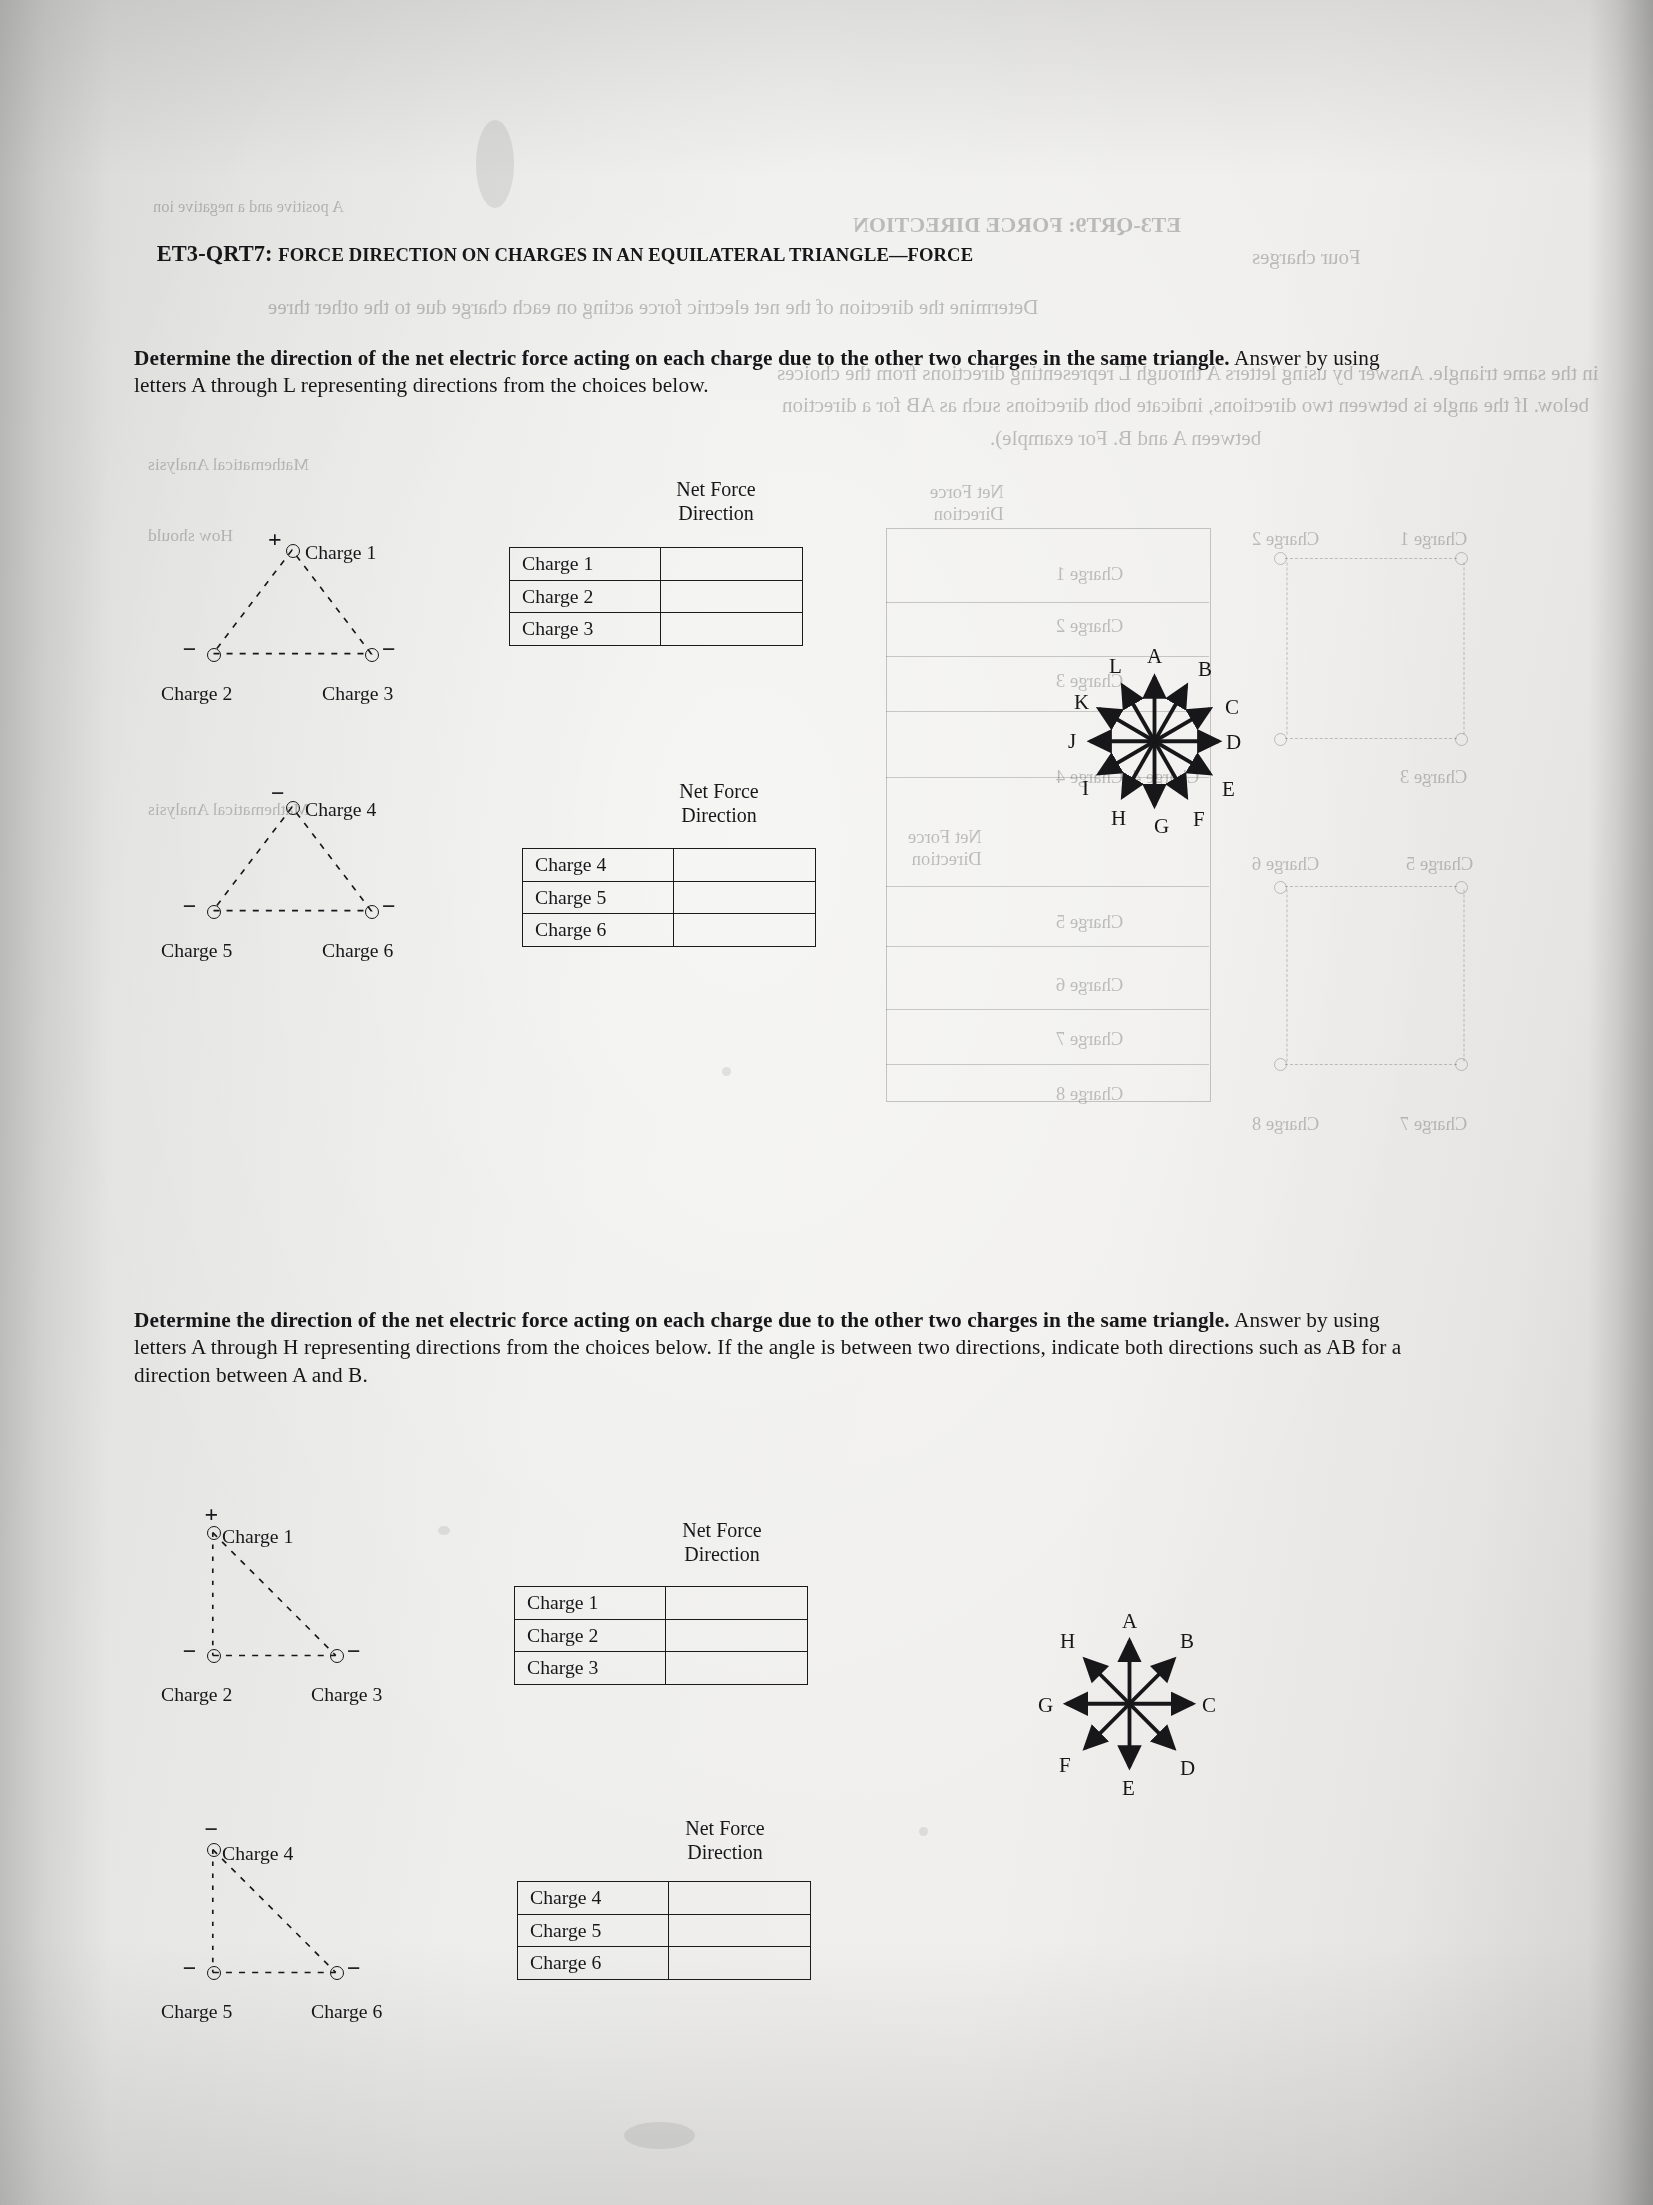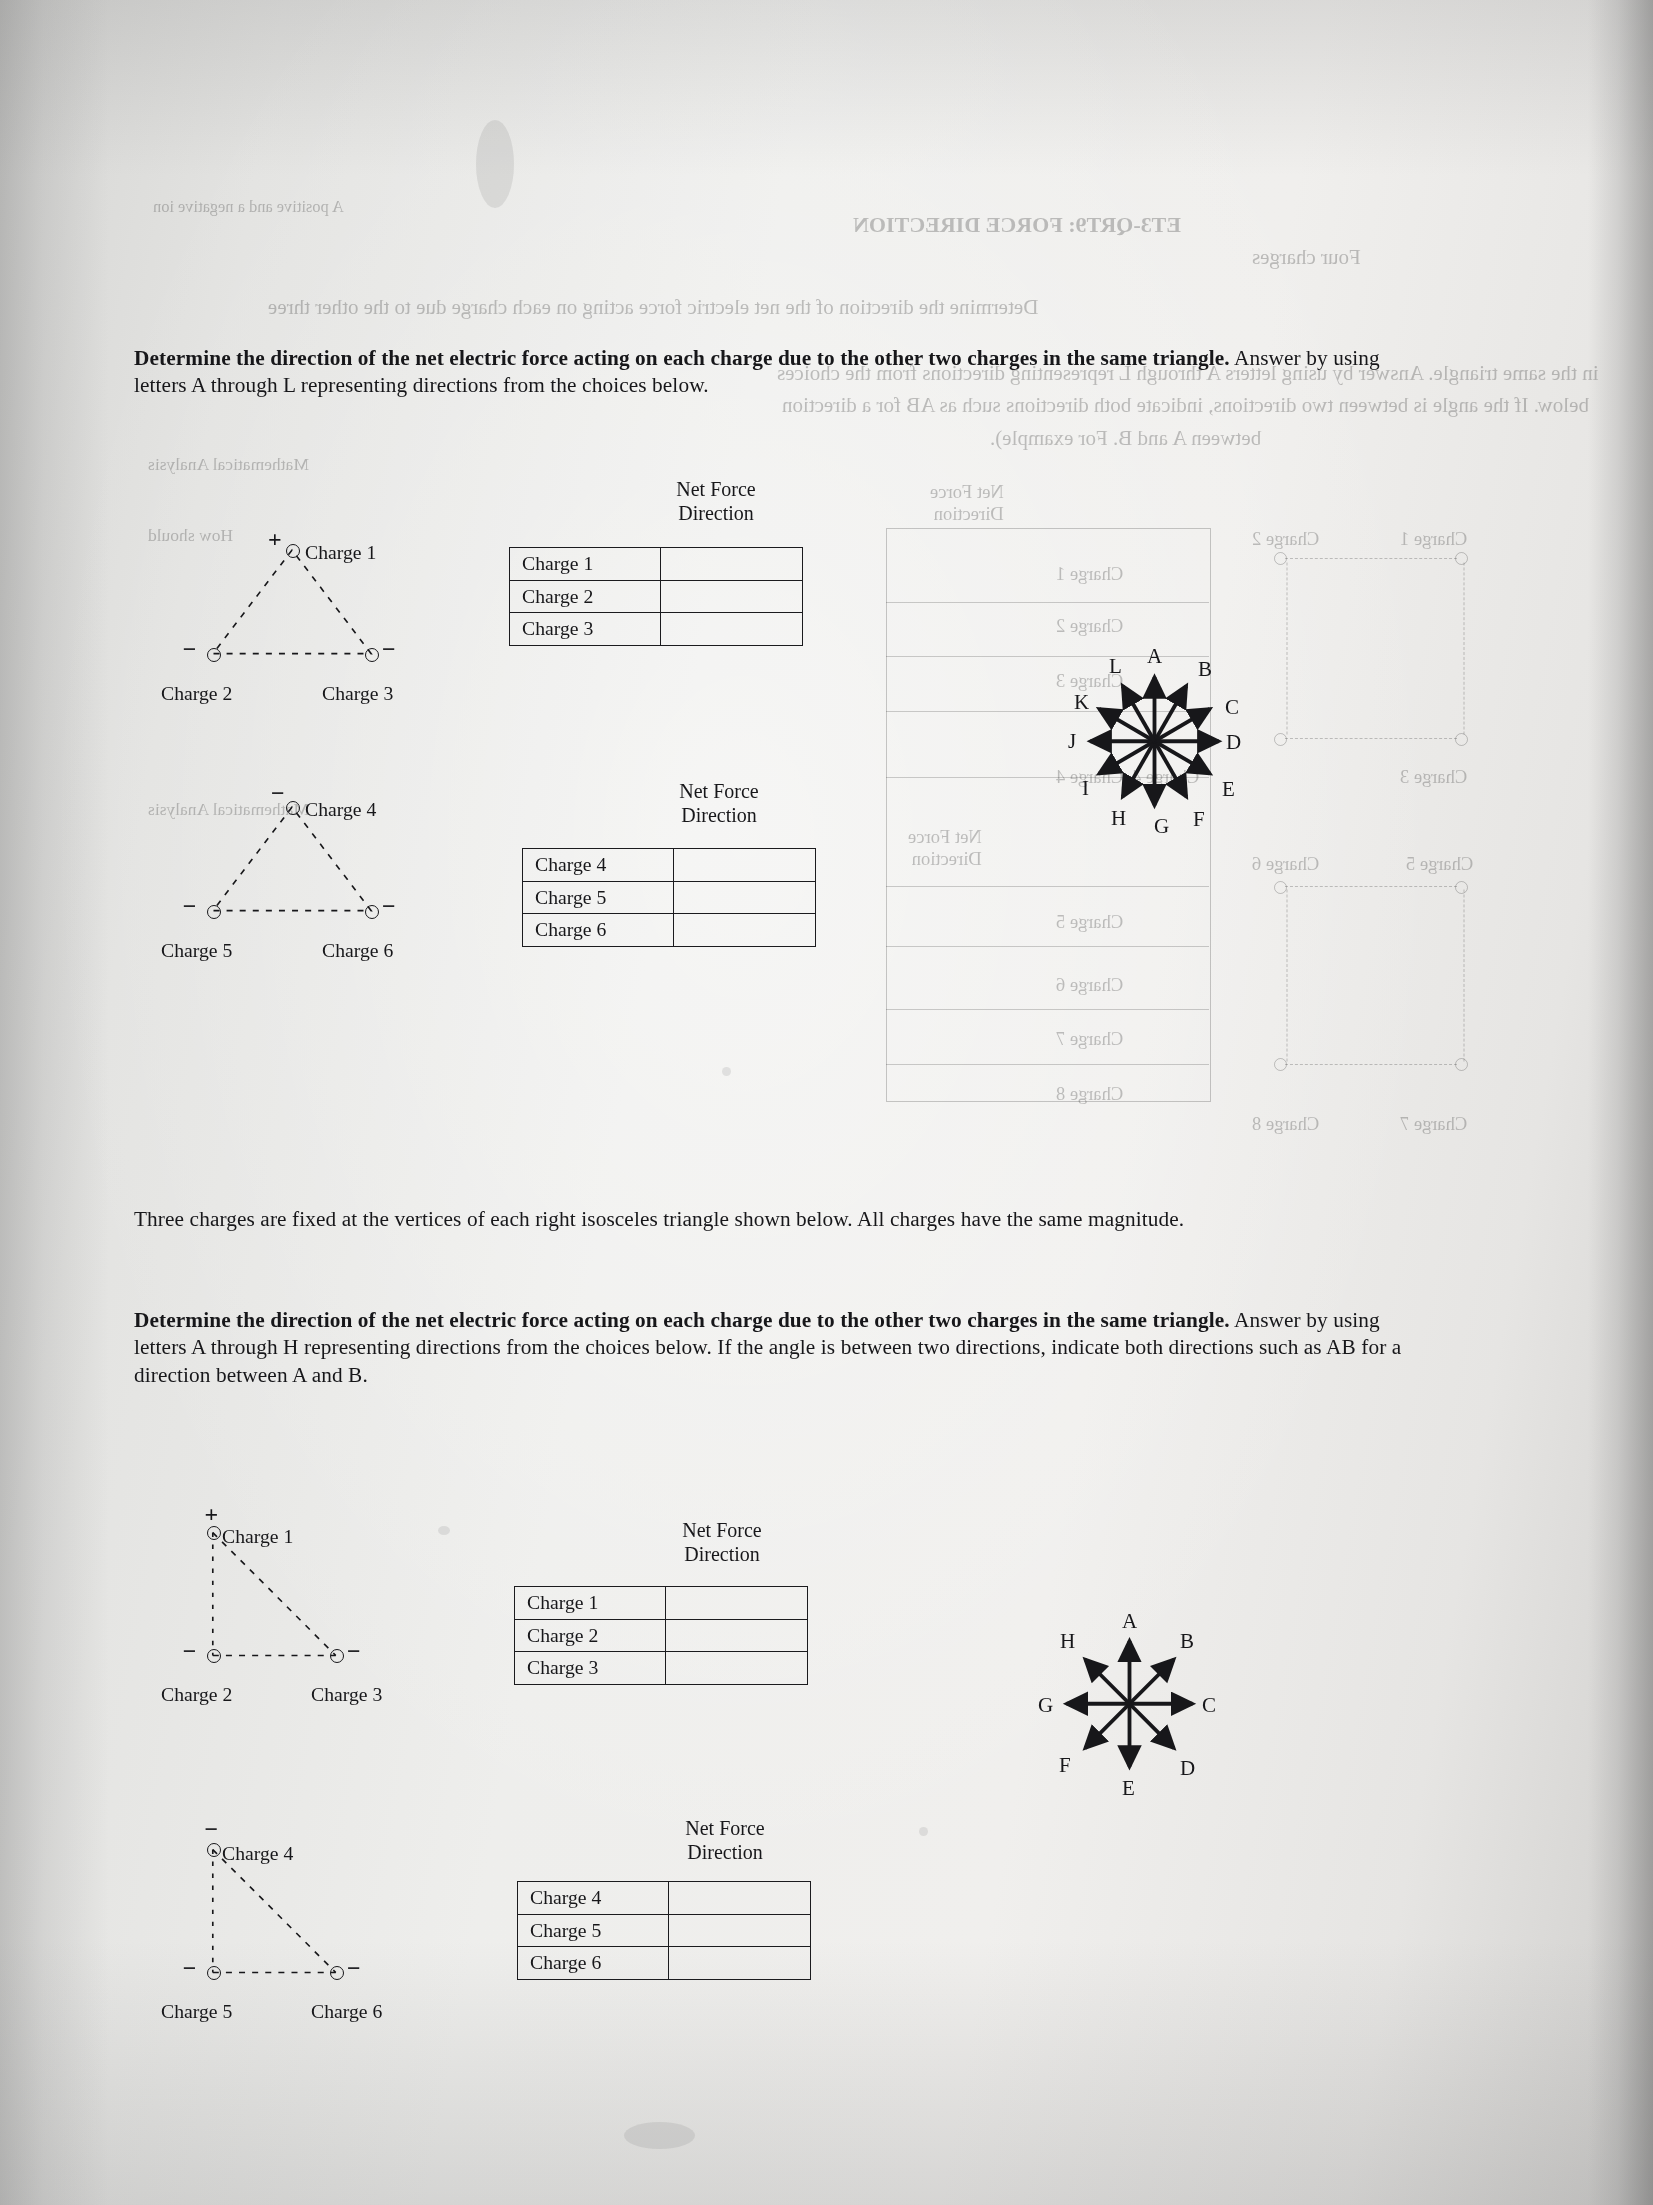--- a/index.html
+++ b/index.html
@@ -237,20 +237,23 @@
   <div class="ghost-dash" style="left:1378px;top:975px;width:172px;transform:rotate(90deg);"></div>
 
   <div class="ghost" style="left:148px;top:454px;font-size:17.5px;">Mathematical Analysis</div>
   <div class="ghost" style="left:148px;top:799px;font-size:17.5px;">Mathematical Analysis</div>
   <div class="ghost" style="left:148px;top:525px;font-size:17.5px;">How should</div>
   <div class="ghost" style="left:153px;top:197px;font-size:16.4px;">A positive and a negative ion</div>
 
   <div class="smudge" style="left:476px;top:120px;width:38px;height:88px;"></div>
   <div class="smudge" style="left:624px;top:2122px;width:71px;height:27px;"></div>
 
+  <div class="txt qrt-head" style="left:134px;top:211px;">
+    <span>ET3-QRT7:</span><span> </span><span class="sc">FORCE DIRECTION ON CHARGES IN AN EQUILATERAL TRIANGLE—FORCE</span>
+  </div>
 
 
   <div class="txt body-txt blk" style="left:134px;top:345px;width:1252px;">
     <span class="bold">Determine the direction of the net electric force acting on each charge due to the other two charges in the same triangle.</span><span> Answer by using letters A through L representing directions from the choices below.</span>
   </div>
 
   <div class="diag" style="left:180px;top:520px;width:235px;height:180px;">
     <svg width="235" height="180" style="position:absolute;left:0;top:0;" viewBox="0 0 430 330">
       <polygon points="205,55 60,245 350,245" fill="none" stroke="#17171a" stroke-width="3" stroke-dasharray="11,13"></polygon>
     </svg>
@@ -348,21 +351,20 @@
     <div class="star-lab" style="left:170px;top:189px;">F</div>
     <div class="star-lab" style="left:131px;top:196px;">G</div>
     <div class="star-lab" style="left:88px;top:188px;">H</div>
     <div class="star-lab" style="left:59px;top:158px;">I</div>
     <div class="star-lab" style="left:45px;top:111px;">J</div>
     <div class="star-lab" style="left:51px;top:72px;">K</div>
     <div class="star-lab" style="left:86px;top:36px;">L</div>
   </div>
 
 
-  <div class="txt body-txt blk" style="left:134px;top:1206px;width:1258px;">Three charges are fixed at the vertices of each right isosceles triangle shown below. All charges have the same magnitude.</div>
 
   <div class="txt body-txt blk" style="left:134px;top:1307px;width:1291px;">
     <span class="bold">Determine the direction of the net electric force acting on each charge due to the other two charges in the same triangle.</span><span> Answer by using letters A through H representing directions from the choices below. If the angle is between two directions, indicate both directions such as AB for a direction between A and B.</span>
   </div>
 
   <div class="diag" style="left:180px;top:1504px;width:235px;height:197px;">
     <svg width="235" height="197" style="position:absolute;left:0;top:0;" viewBox="0 0 430 360">
       <line x1="60" y1="52" x2="60" y2="277" stroke="#17171a" stroke-width="3" stroke-dasharray="8,14"></line>
       <line x1="60" y1="277" x2="285" y2="277" stroke="#17171a" stroke-width="3" stroke-dasharray="11,13"></line>
       <line x1="60" y1="52" x2="285" y2="277" stroke="#17171a" stroke-width="3" stroke-dasharray="11,13"></line>

